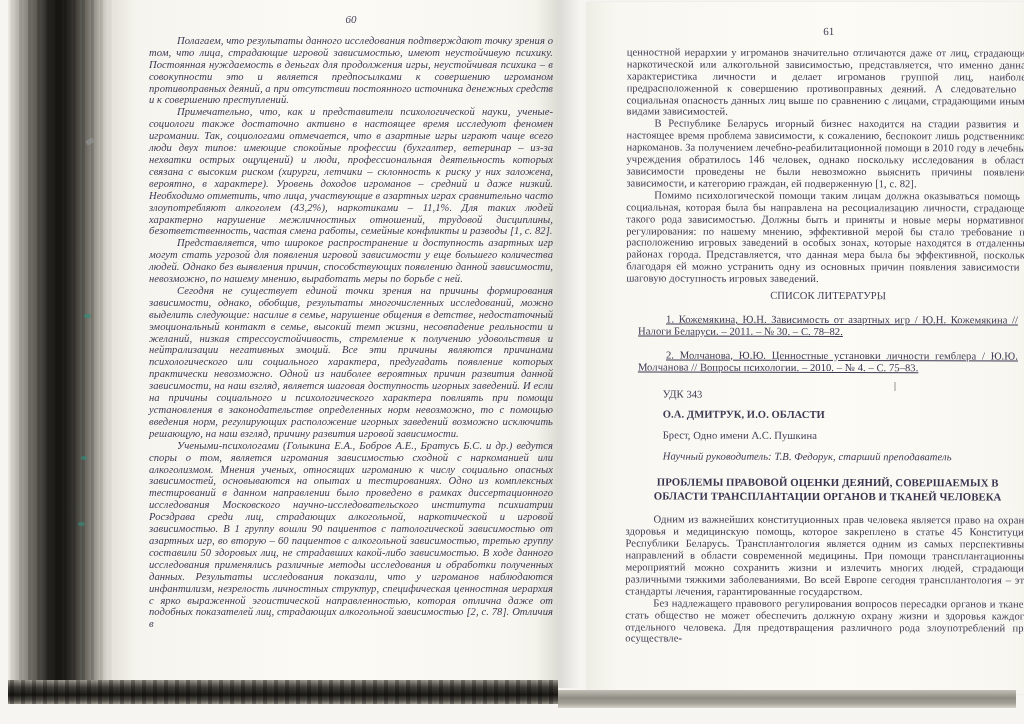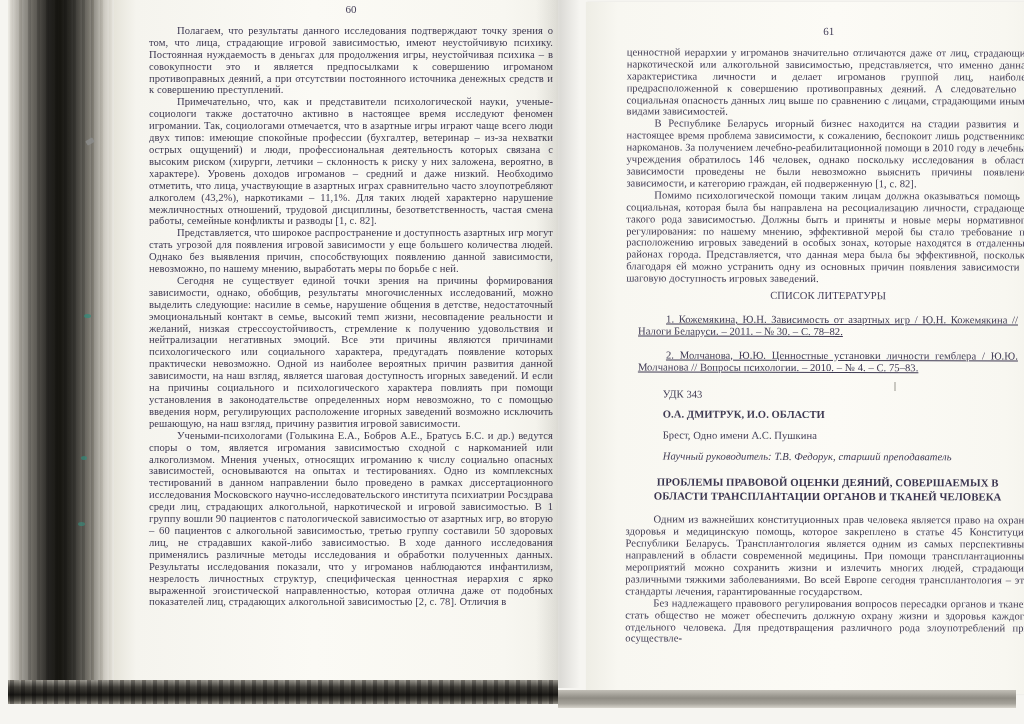--- a/index.html
+++ b/index.html
@@ -61,21 +61,21 @@
   .artifact.a5{left:894px;top:382px;width:2px;height:9px;background:#6e6a62;opacity:.35;border-radius:0;}
 
   
   .page-text{
     position:absolute;
     color:#3f3a53;
     font-size:10.6px;
     line-height:11.9px;
     letter-spacing:0.05px;
   }
-  .page-text.left{left:35px;top:4px;width:404px;}
+  .page-text.left{left:35px;top:14px;width:404px;font-style:italic;}
   .page-text.right{left:40px;top:24px;width:404px;transform:rotate(0.15deg);}
   .page-num{text-align:center;font-size:11px;margin:0 0 9px 0;color:#45405a;}
   p.body-par{margin:0;text-indent:28px;text-align:justify;}
   p.body-par.no-indent{text-indent:0;}
   .bib-heading{text-align:center;margin:5px 0 0 0;color:#45405a;}
   p.bib-entry{margin:12px;text-indent:28px;text-align:justify;text-decoration:underline;}
   .article-head{margin-top:15px;padding-left:28px;}
   .article-head div{margin:9px;}
   .authors{font-weight:bold;}
   .advisor{font-style:italic;}

